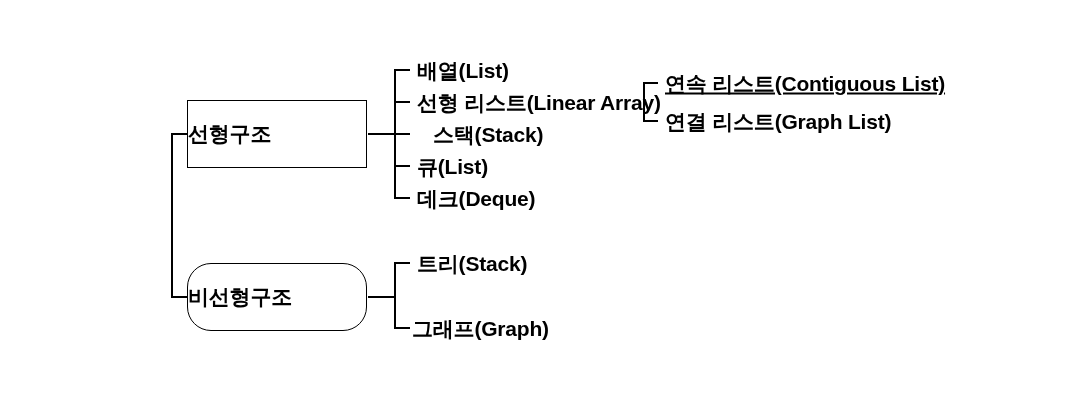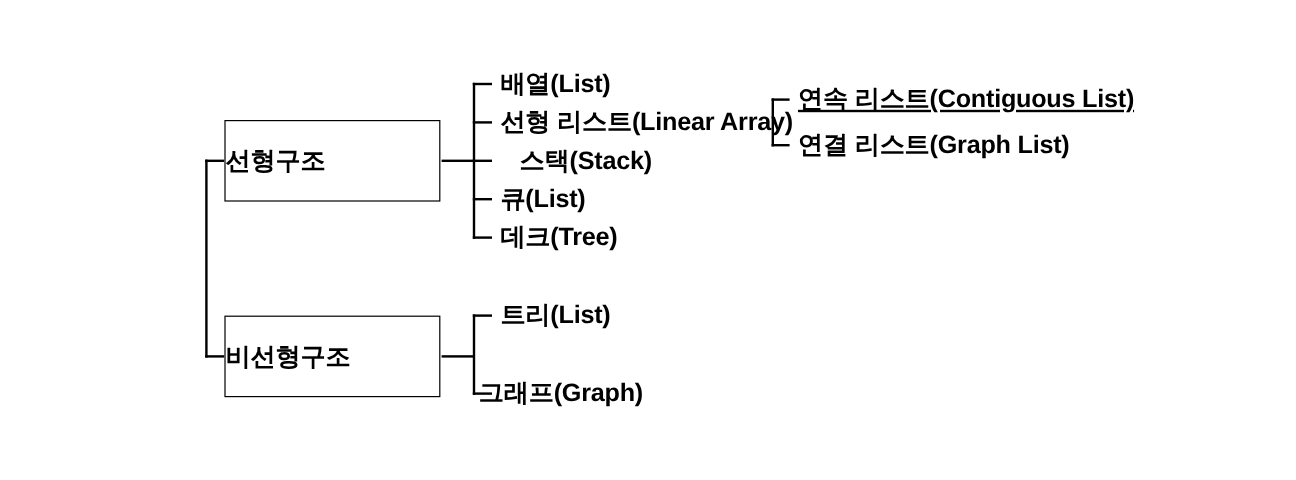--- a/index.html
+++ b/index.html
@@ -79,35 +79,35 @@
 
   <div class="leaf-label" style="left:417px; top:70px;">배열(List)</div>
 
   <div class="leaf-row" style="left:417px; top:102px; width:226px;">
     <span class="row-text">선형 리스트(Linear Array)</span>
     <span class="row-line"></span>
   </div>
 
   <div class="leaf-label" style="left:417px; top:134px;margin-left:16px;">스택(Stack)</div>
   <div class="leaf-label" style="left:417px; top:166px;">큐(List)</div>
-  <div class="leaf-label" style="left:417px; top:198px;">데크(Tree)</div>
+  <div class="leaf-label" style="left:417px; top:198px;">데크(Deque)</div>
 
   <div class="vline" style="left:643px; top:82.25px; height:39.5px;"></div>
   <div class="hline" style="left:643px; top:82.25px; width:14.5px;"></div>
   <div class="hline" style="left:643px; top:120.25px; width:14.5px;"></div>
 
   <div class="leaf-label" style="left:665px; top:83px;text-decoration:underline;">연속 리스트(Contiguous List)</div>
   <div class="leaf-label" style="left:665px; top:121px;">연결 리스트(Graph List)</div>
 
-  <div class="node-box" style="left:187px; top:263px; width:180px; height:68px;">
+  <div class="node-box" style="left:187px; top:263px; width:180px; height:68px;border-radius:24px;">
     <span>비선형구조</span>
   </div>
 
   <div class="hline" style="left:368px; top:296.25px; width:27px;"></div>
 
   <div class="vline" style="left:394px; top:262.25px; height:66.5px;"></div>
   <div class="hline" style="left:394px; top:262.25px; width:15.5px;"></div>
   <div class="hline" style="left:394px; top:327.25px; width:15.5px;"></div>
 
-  <div class="leaf-label" style="left:417px; top:263px;">트리(List)</div>
-  <div class="leaf-label" style="left:399px; top:328px;">그래프(Graph)</div>
+  <div class="leaf-label" style="left:417px; top:263px;">트리(Stack)</div>
+  <div class="leaf-label" style="left:412px; top:328px;">그래프(Graph)</div>
 
 </div>
 
 </body></html>

